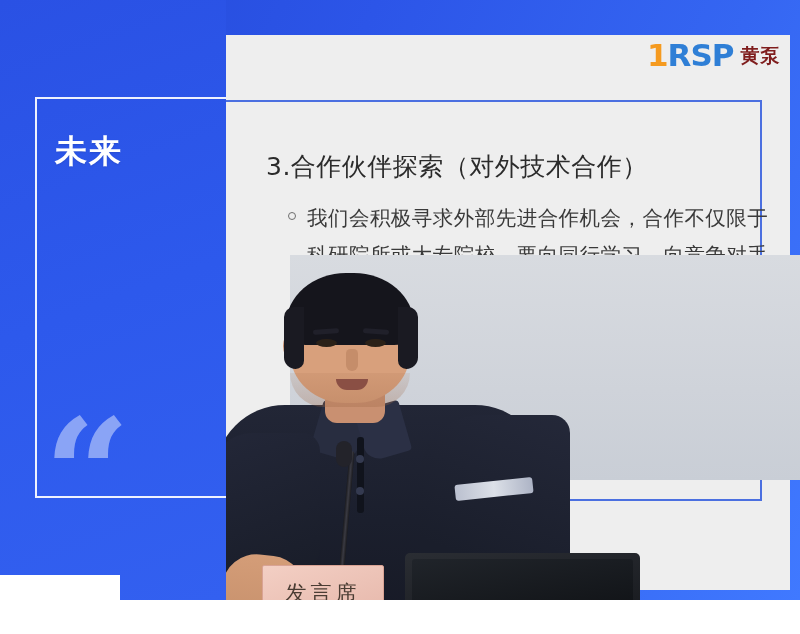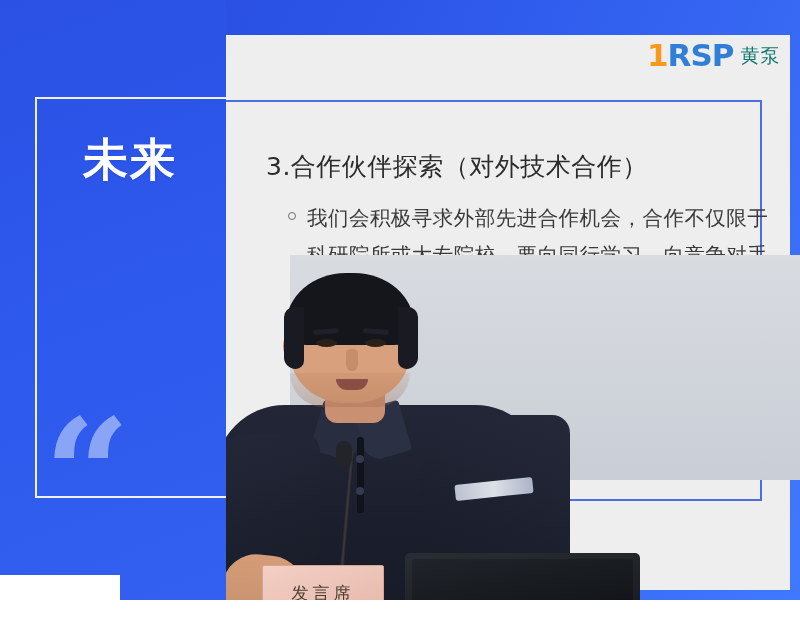--- a/index.html
+++ b/index.html
@@ -25,24 +25,23 @@
     overflow:hidden;
   }
   .left-inner-border {
     position:absolute; left:35px; top:97px; width:300px; height:401px;
     border:2px solid rgba(255,255,255,.92);
     border-right:none;
   }
   .left-title {
     position:absolute; left:55px; top:131px; width:160px;
     color:#ffffff;
-    font-size:45px; font-weight:bold; line-height:1.28;
+    font-size:32px; font-weight:bold; line-height:1.28;
     letter-spacing:2px;
     text-shadow:0 1px 2px rgba(0,0,0,.10);
-    margin-left:28px;
   }
   .left-title span { display:block; }
   .quote-mark {
     position:absolute; left:44px; top:398px;
     font-size:150px; line-height:1;
     color:#8fa8f7;
     font-family:"DejaVu Serif","Liberation Serif",serif;
     font-weight:bold;
     opacity:.95;
   }
@@ -63,21 +62,21 @@
     position:absolute; left:647px; top:36px; height:38px;
     display:flex; align-items:center; gap:7px;
   }
   .logo-mark {
     font-size:31px; font-weight:bold; letter-spacing:-1px;
     line-height:1; font-family:"DejaVu Sans","Liberation Sans",sans-serif;
   }
   .logo-one { color:#f59a1f; }
   .logo-rsp { color:#2f7fd6; }
   .logo-cn {
-    font-size:19px; font-weight:normal; color:#0f766e; letter-spacing:1px;
+    font-size:19px; font-weight:bold; color:#7f1d1d; letter-spacing:1px;
     line-height:1;
   }
 
   
   .slide-title {
     position:absolute; left:266px; top:150px;
     font-size:25px; font-weight:normal; color:#2b2b2b;
     letter-spacing:.5px;
     font-family:"DejaVu Sans","Liberation Sans",sans-serif;
   }
@@ -194,21 +193,21 @@
   
   .nameplate {
     left:142px; top:310px; width:122px; height:56px;
     background:linear-gradient(160deg,#f3cfc4,#e6b7aa);
     border:1px solid #d9a394;
     border-radius:2px;
     transform:translate(0,0);
     display:flex; align-items:center; justify-content:center;
   }
   .nameplate-text {
-    font-size:17px; color:#4a3c33; letter-spacing:4px;
+    font-size:21px; color:#4a3c33; letter-spacing:4px;
     font-family:"DejaVu Serif","Liberation Serif",serif;
   }
 
   
   .mic-stem {
     left:222px; top:196px; width:5px; height:175px;
     background:linear-gradient(90deg,#1b1b1f,#3a3a42,#1b1b1f);
     border-radius:3px;
     transform:rotate(5deg);
   }

